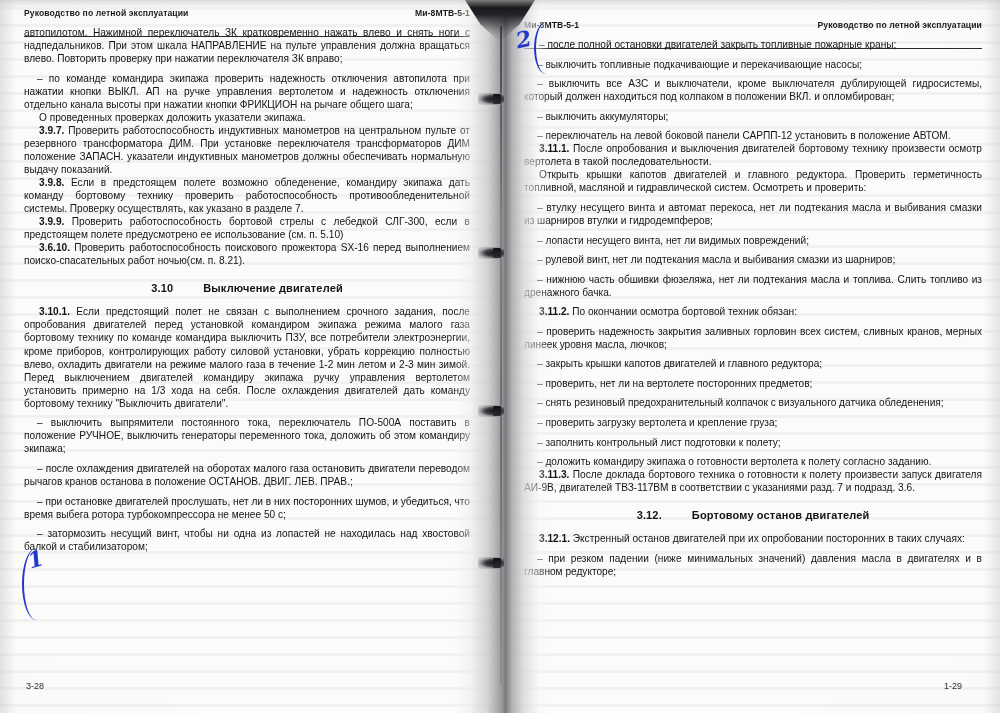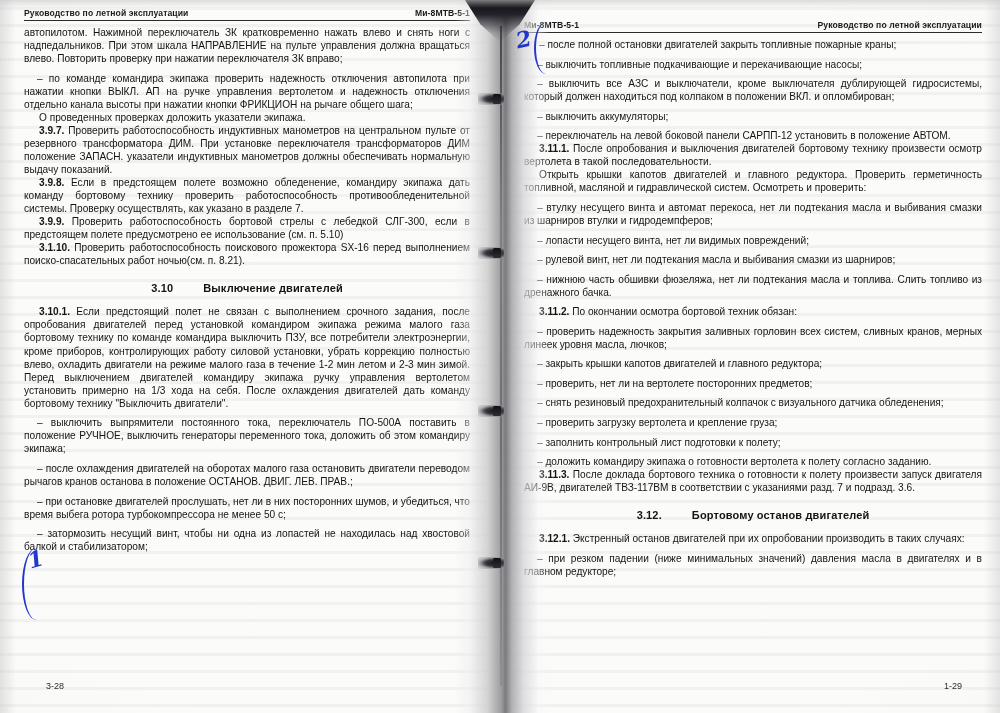--- a/index.html
+++ b/index.html
@@ -51,21 +51,21 @@
   }
 
   
   .runhead {
     position: absolute;
     top: 8px;
     display: flex;
     justify-content: space-between;
     align-items: baseline;
     border-bottom: 1.1px solid #2a2a2a;
-    padding-bottom: 2px;
+    padding-bottom: 18px;
     font-size: 8.6px;
     font-weight: bold;
     letter-spacing: 0.1px;
     color: #1a1a1a;
   }
   .page-left  .runhead { left: 24px; right: 22px; }
   .page-right .runhead { left: 16px; right: 18px; top: 20px; }
 
   
   .body {
@@ -102,21 +102,21 @@
   h2.section + p.indent { margin-top: 10px; }
 
   
   .folio {
     position: absolute;
     bottom: 22px;
     font-size: 9px;
     font-weight: normal;
     color: #2b2b2b;
   }
-  .page-left  .folio { left: 46px; }
+  .page-left  .folio { left: 26px; }
   .page-right .folio { right: 38px; }
 
   
   .gutter {
     position: absolute;
     top: 0;
     left: 455px;
     width: 95px;
     height: 713px;
     pointer-events: none;
@@ -242,21 +242,21 @@
 
 
         <p class="para tight"><span>О проведенных проверках доложить указатели экипажа.</span></p>
 
         <p class="para tight"><b class="num">3.9.7.</b><span> Проверить работоспособность индуктивных манометров на центральном пульте от резервного трансформатора ДИМ. При установке переключателя трансформаторов ДИМ положение ЗАПАСН. указатели индуктивных манометров должны обеспечивать нормальную выдачу показаний.</span></p>
 
         <p class="para tight"><b class="num">3.9.8.</b><span> Если в предстоящем полете возможно обледенение, командиру экипажа дать команду бортовому технику проверить работоспособность противообледенительной системы. Проверку осуществлять, как указано в разделе 7.</span></p>
 
         <p class="para tight"><b class="num">3.9.9.</b><span> Проверить работоспособность бортовой стрелы с лебедкой СЛГ-300, если в предстоящем полете предусмотрено ее использование (см. п. 5.10)</span></p>
 
-        <p class="para tight"><b class="num">3.1.10.</b><span> Проверить работоспособность поискового прожектора SX-16 перед выполнением поиско-спасательных работ ночью(см. п. 8.21).</span></p>
+        <p class="para tight"><b class="num">3.6.10.</b><span> Проверить работоспособность поискового прожектора SX-16 перед выполнением поиско-спасательных работ ночью(см. п. 8.21).</span></p>
 
         <h2 class="section">
           <span class="sec-no">3.10</span><span>Выключение двигателей</span>
         </h2>
 
         <p class="para indent"><b class="num">3.10.1.</b><span> Если предстоящий полет не связан с выполнением срочного задания, после опробования двигателей перед установкой командиром экипажа режима малого газа бортовому технику по команде командира выключить ПЗУ, все потребители электроэнергии, кроме приборов, контролирующих работу силовой установки, убрать коррекцию полностью влево, охладить двигатели на режиме малого газа в течение 1-2 мин летом и 2-3 мин зимой. Перед выключением двигателей командиру экипажа ручку управления вертолетом установить примерно на 1/3 хода на себя. После охлаждения двигателей дать команду бортовому технику "Выключить двигатели".</span></p>
 
 
         <p class="para dash"><span>– выключить выпрямители постоянного тока, переключатель ПО-500А поставить в положение РУЧНОЕ, выключить генераторы переменного тока, доложить об этом командиру экипажа;</span></p>
 
@@ -321,21 +321,21 @@
         <p class="para dash"><span>– заполнить контрольный лист подготовки к полету;</span></p>
 
         <p class="para dash"><span>– доложить командиру экипажа о готовности вертолета к полету согласно заданию.</span></p>
 
         <p class="para tight"><b class="num">3.11.3.</b><span> После доклада бортового техника о готовности к полету произвести запуск двигателя АИ-9В, двигателей ТВЗ-117ВМ в соответствии с указаниями разд. 7 и подразд. 3.6.</span></p>
 
         <h2 class="section">
           <span class="sec-no">3.12.</span><span>Бортовому останов двигателей</span>
         </h2>
 
-        <p class="para indent"><b class="num">3.12.1.</b><span> Экстренный останов двигателей при их опробовании производить в таких случаях:</span></p>
+        <p class="para indent"><b class="num">3.12.1.</b><span> Экстренный останов двигателей при их опробовании посторонних в таких случаях:</span></p>
 
         <p class="para dash"><span>– при резком падении (ниже минимальных значений) давления масла в двигателях и в главном редукторе;</span></p>
 
       </div>
 
       <div class="folio">1-29</div>
     </div>
   </div>
 
   <div class="gutter"></div>

